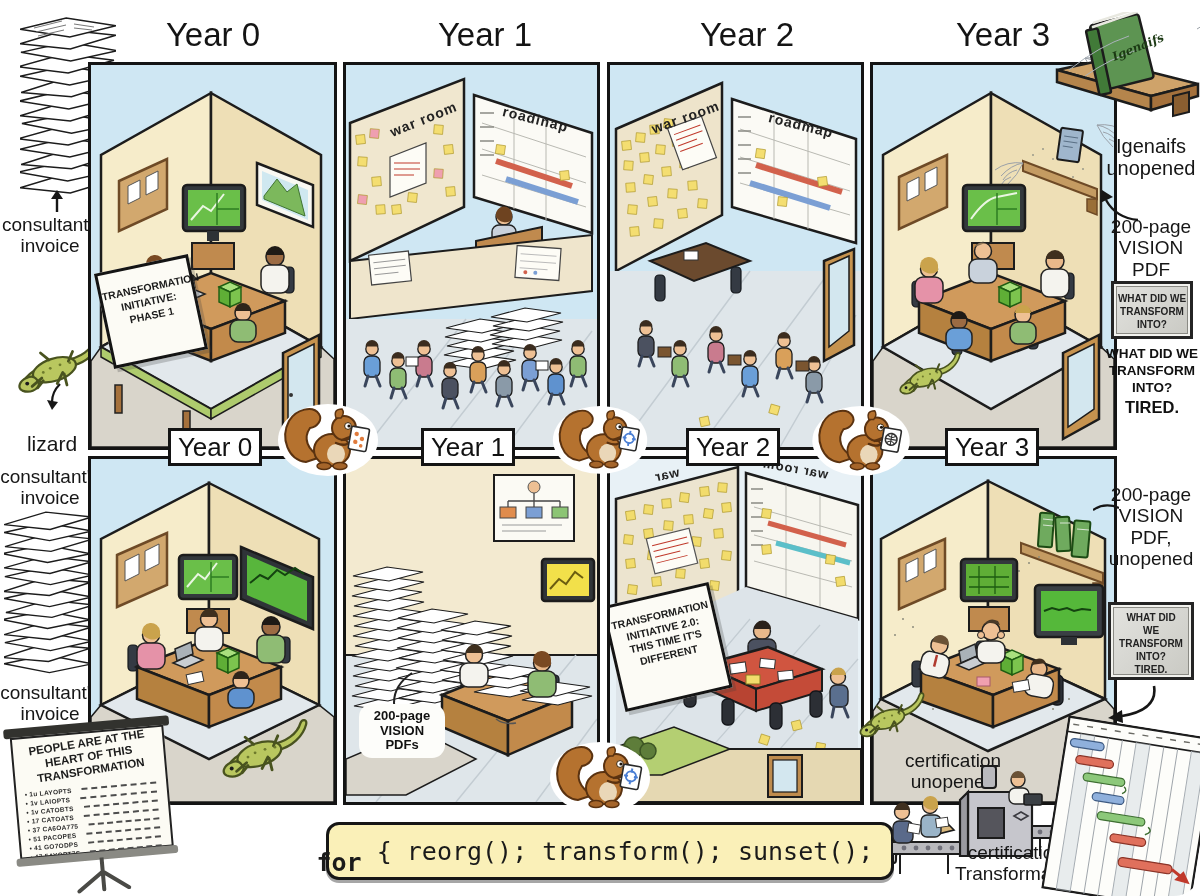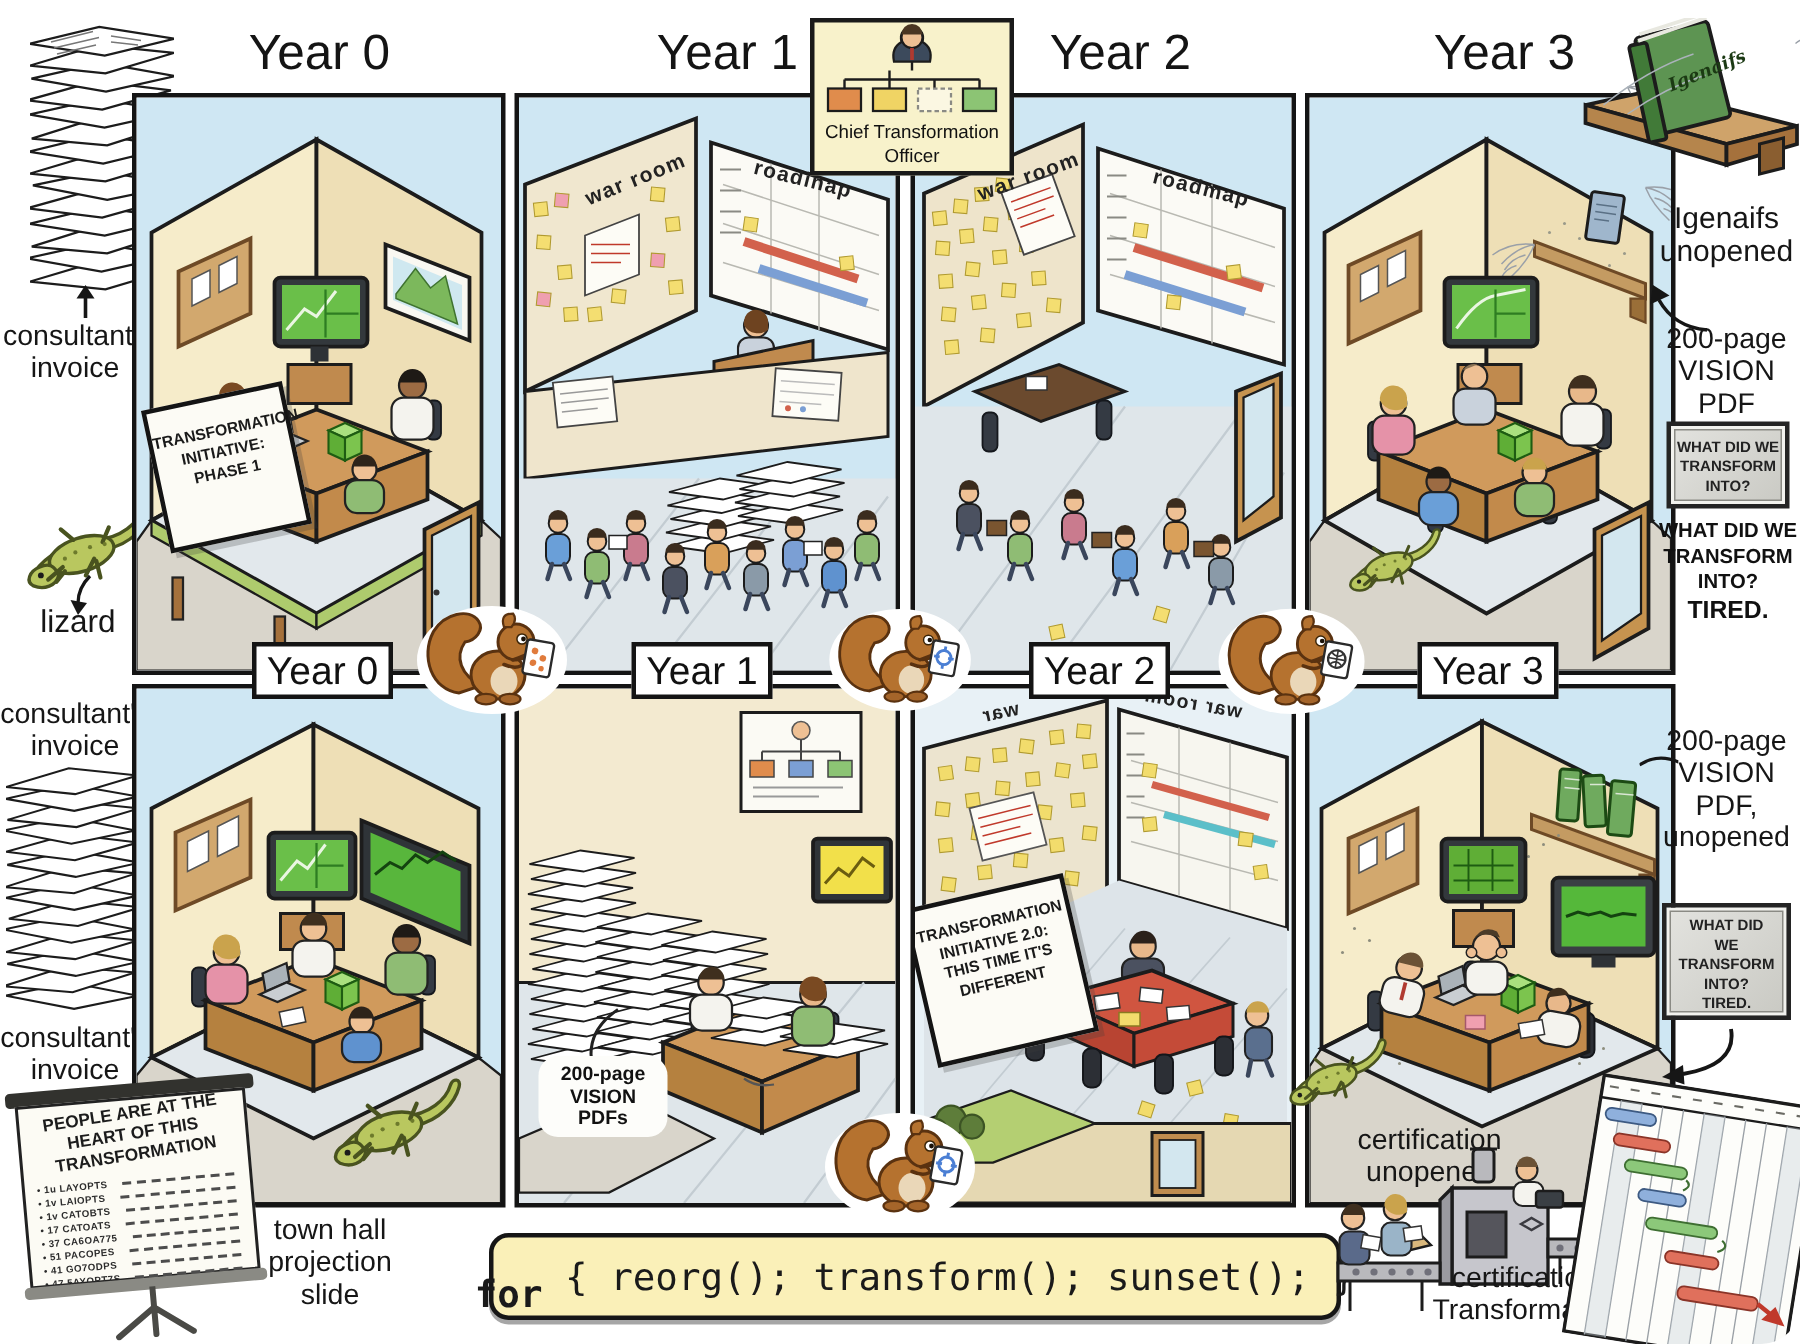--- a/index.html
+++ b/index.html
@@ -98,35 +98,20 @@
           <path d="M0,0 q12,2 22,13 M0,0 q5,12 16,22 M0,0 q16,-2 28,7 M6,7 q9,2 14,10 M12,14 q7,2 10,8" stroke="#9aa0a8" stroke-width="1" fill="none"></path>
         </g>
     </defs>
   </svg>
 
   <div class="abs yearhdr" style="left:118px;top:16px;width:190px">Year 0</div>
   <div class="abs yearhdr" style="left:390px;top:16px;width:190px">Year 1</div>
   <div class="abs yearhdr" style="left:652px;top:16px;width:190px">Year 2</div>
   <div class="abs yearhdr" style="left:908px;top:16px;width:190px">Year 3</div>
 
-  <div class="abs" style="left:540px;top:12px;width:136px;height:105px;background:#f8f2cb;border:3px solid #1a1a1a;box-sizing:border-box;z-index:30">
-    <svg width="130" height="66" viewBox="0 0 130 66">
-      <path d="M53,26 q-2,-9 5,-13 q-2,-9 7,-9 q9,0 7,9 q7,4 5,13 z" fill="#3c4a5c" stroke="#1c1c1c" stroke-width="1.5"></path>
-      <circle cx="65" cy="10" r="7" fill="#eec094" stroke="#1c1c1c" stroke-width="1.4"></circle>
-      <path d="M58,8 a7,7 0 0 1 14,0" fill="#4a3622"></path>
-      <path d="M65,17 l0,8" stroke="#b03a30" stroke-width="2.5"></path>
-      <path d="M65,26 v6 M20,38 h90 M20,38 v6 M50,32 v12 M80,38 v6 M110,38 v6" stroke="#1c1c1c" stroke-width="1.6" fill="none"></path>
-      <rect x="9" y="44" width="22" height="15" fill="#e08c4c" stroke="#1c1c1c" stroke-width="1.5"></rect>
-      <rect x="39" y="44" width="22" height="15" fill="#f0d464" stroke="#1c1c1c" stroke-width="1.5"></rect>
-      <rect x="69" y="44" width="22" height="15" fill="#fbf7e2" stroke="#8a8a84" stroke-width="1.5" stroke-dasharray="3,2"></rect>
-      <rect x="99" y="44" width="22" height="15" fill="#8cc474" stroke="#1c1c1c" stroke-width="1.5"></rect>
-    </svg>
-    <div class="ml" style="position:absolute;left:0;top:66px;width:100%;text-align:center;font-size:12.5px;line-height:1.25">Chief Transformation
-Officer</div>
-  </div>
 
   <svg class="abs" style="left:20px;top:14px" width="96" height="186" viewBox="0 0 96 186">
     <g>
         <use href="#sheet" x="0" y="160" transform="rotate(-2 48 170)"></use>
         <use href="#sheet" x="-2" y="148" transform="rotate(2 48 158)"></use>
         <use href="#sheet" x="1" y="136" transform="rotate(-3 48 146)"></use>
         <use href="#sheet" x="0" y="124" transform="rotate(1 48 134)"></use>
         <use href="#sheet" x="-2" y="112" transform="rotate(-1 48 122)"></use>
         <use href="#sheet" x="2" y="100" transform="rotate(3 48 110)"></use>
         <use href="#sheet" x="0" y="88" transform="rotate(-2 48 98)"></use>
@@ -149,21 +134,21 @@
   <div class="abs lbl ml" style="left:2px;top:214px;width:96px">consultant's
 invoice</div>
 
   <svg class="abs" style="left:14px;top:332px" width="92" height="67" viewBox="0 0 66 48">
       <use href="#liz"></use>
     </svg>
   <svg class="abs" style="left:46px;top:382px" width="20" height="28" viewBox="0 0 20 28">
     <path d="M14,2 q-8,8 -8,18" stroke="#161616" stroke-width="2.2" fill="none"></path>
       <polygon points="6,28 1,18 12,20" fill="#161616"></polygon>
   </svg>
-  <div class="abs lbl" style="left:8px;top:403px;width:88px;font-size:21px">lizard</div>
+  <div class="abs lbl" style="left:8px;top:432px;width:88px;font-size:21px">lizard</div>
 
   <div class="abs lbl ml" style="left:0px;top:466px;width:100px">consultant's
 invoice</div>
   <svg class="abs" style="left:4px;top:500px" width="88" height="180" viewBox="0 0 96 186">
     <g>
         <use href="#sheet" x="0" y="164" transform="rotate(3 48 174)"></use>
         <use href="#sheet" x="-2" y="152" transform="rotate(-3 48 162)"></use>
         <use href="#sheet" x="1" y="140" transform="rotate(2 48 150)"></use>
         <use href="#sheet" x="0" y="128" transform="rotate(-2 48 138)"></use>
         <use href="#sheet" x="-2" y="116" transform="rotate(3 48 126)"></use>
@@ -904,23 +889,20 @@
         </div>
     </div>
     <div class="bar" style="left:-2px;top:130px;width:162px;height:8px;background:#8a8a84"></div>
     <svg style="position:absolute;left:48px;top:136px" width="70" height="34" viewBox="0 0 70 34">
       <path d="M35,0 v14 M35,14 L10,32 M35,14 L60,32 M35,14 v18" stroke="#4a4a46" stroke-width="4" fill="none" stroke-linecap="round"></path>
     </svg>
   </div>
   <svg class="abs" style="left:142px;top:812px" width="28" height="14" viewBox="0 0 28 14">
     <path d="M0,4 Q14,14 28,7" stroke="#161616" stroke-width="2.4" fill="none"></path>
   </svg>
-  <div class="abs lbl ml" style="left:168px;top:810px;width:104px">town hall
-projection
-slide</div>
 
   <div class="code" style="left:326px;top:822px;width:562px;height:52px">
     <span class="kw">for</span>
       <span> { reorg(); transform(); sunset(); }</span>
   </div>
 
   <div class="abs lbl ml z40" style="left:893px;top:750px;width:120px">certification
 unopened</div>
   <svg class="abs z40" style="left:890px;top:764px" width="178" height="118" viewBox="0 0 178 118">
     <rect x="92" y="2" width="14" height="22" rx="3" fill="#b9b9bd" stroke="#1c1c1c" stroke-width="2"></rect>

